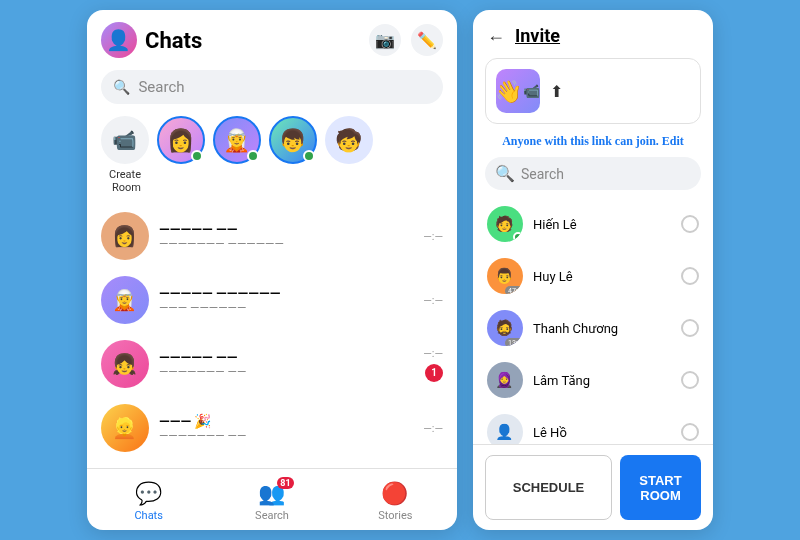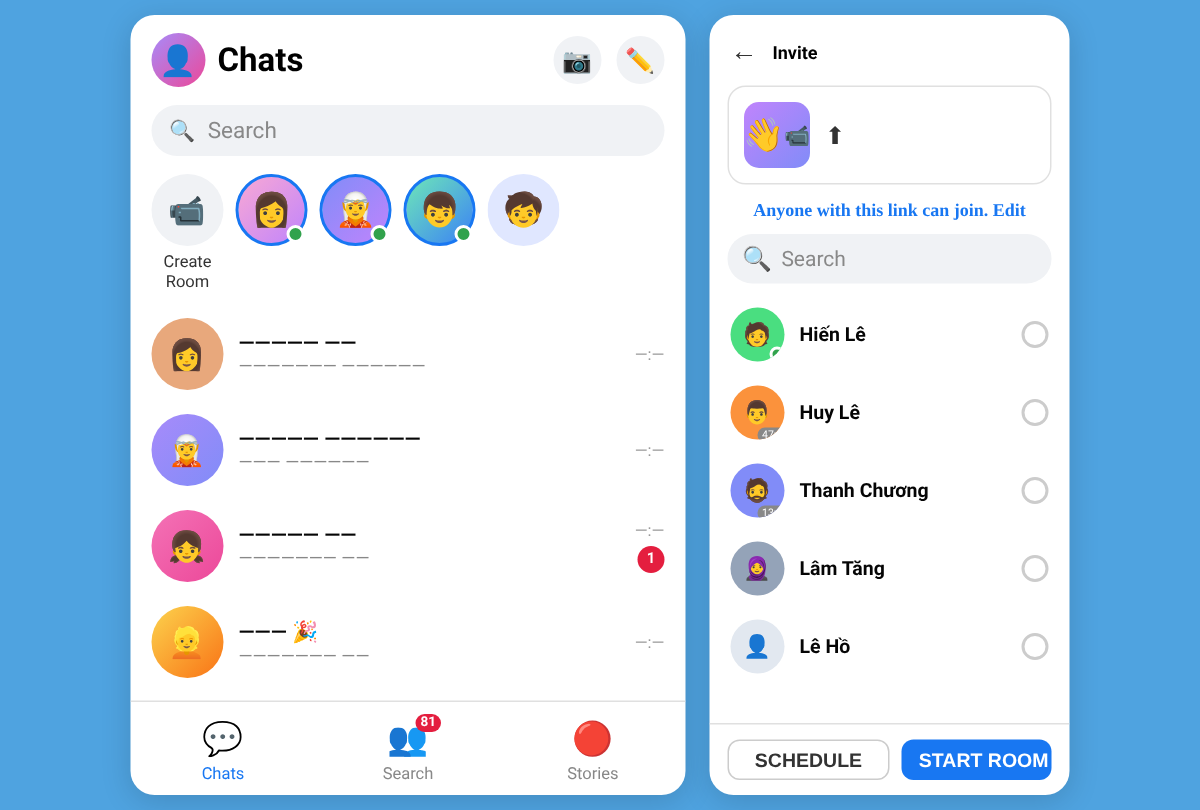--- a/index.html
+++ b/index.html
@@ -107,21 +107,21 @@
       border-radius: 50%;
       display: flex;
       align-items: center;
       justify-content: center;
       font-size: 20px;
       color: #555;
     }
     .create-room-label {
       font-size: 11px;
       color: #333;
-      text-align: center;
+      text-align: right;
       line-height: 1.2;
     }
     .story-avatar {
       display: flex;
       flex-direction: column;
       align-items: center;
       position: relative;
     }
     .story-avatar-circle {
       width: 48px;
@@ -282,23 +282,24 @@
       align-items: center;
       padding: 14px 14px 8px;
       gap: 10px;
     }
     .back-arrow {
       font-size: 18px;
       color: #333;
       cursor: pointer;
     }
     .invite-title {
-      font-size: 12px;
+      font-size: 18px;
       font-weight: 700;
       color: #000;
+      text-decoration: underline;
     }
 
     
     .room-card {
       margin: 4px 12px 8px;
       border: 1px solid #e0e0e0;
       border-radius: 12px;
       padding: 10px;
       display: flex;
       align-items: center;
@@ -381,21 +382,21 @@
       overflow: hidden;
       display: flex;
       align-items: center;
       justify-content: center;
       font-size: 15px;
       position: relative;
     }
     .contact-name {
       flex: 1;
       font-size: 13px;
-      font-weight: 700;
+      font-weight: 400;
       color: #050505;
     }
     .time-badge {
       position: absolute;
       bottom: -2px;
       right: -2px;
       background: #888;
       color: #fff;
       font-size: 7px;
       border-radius: 8px;
@@ -421,41 +422,41 @@
 
     
     .invite-footer {
       display: flex;
       padding: 10px 12px;
       gap: 8px;
       border-top: 1px solid #e0e0e0;
     }
     .schedule-btn {
       flex: 1;
-      padding: 5px;
+      padding: 24px;
       background: #fff;
       border: 1px solid #ccc;
       border-radius: 8px;
       font-size: 13px;
       font-weight: 600;
       color: #333;
       cursor: pointer;
       text-align: center;
     }
     .start-btn {
       flex: 1;
       padding: 2px;
       background: #1877f2;
       border: none;
       border-radius: 8px;
       font-size: 13px;
       font-weight: 600;
       color: #fff;
       cursor: pointer;
-      text-align: right;
+      text-align: center;
     }
   </style>
 </head>
 <body>
 
 <div class="container">
 
   <div class="left-panel">
 
     <div class="left-header">

